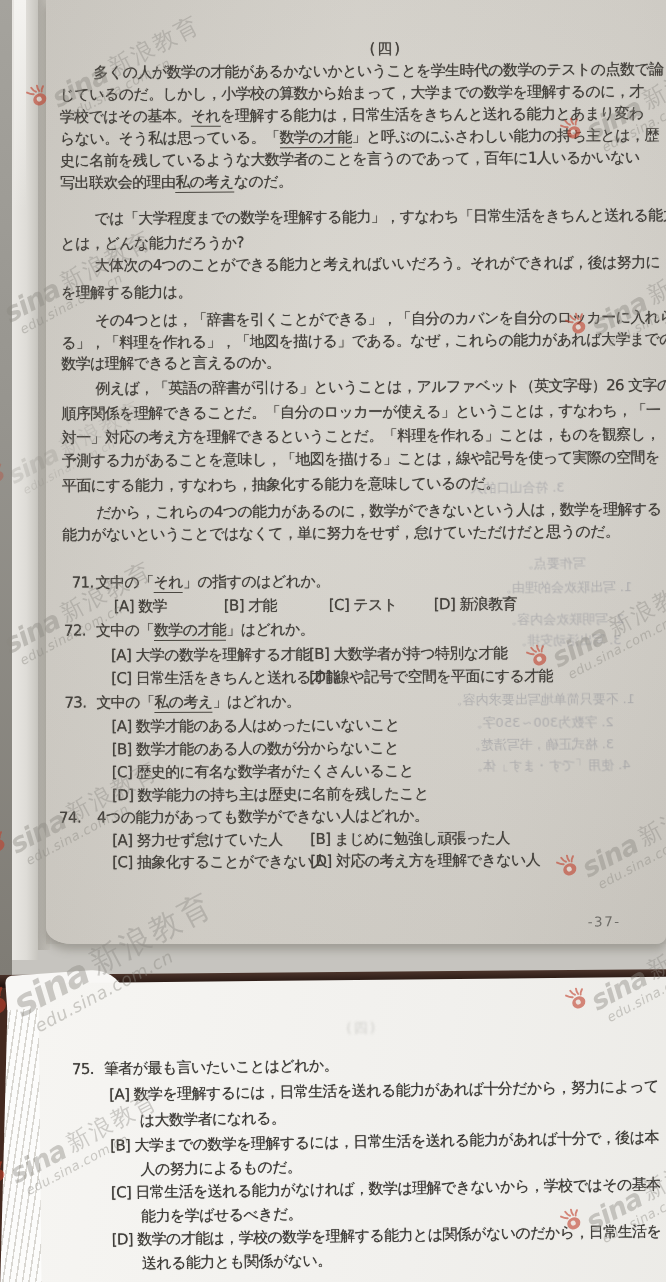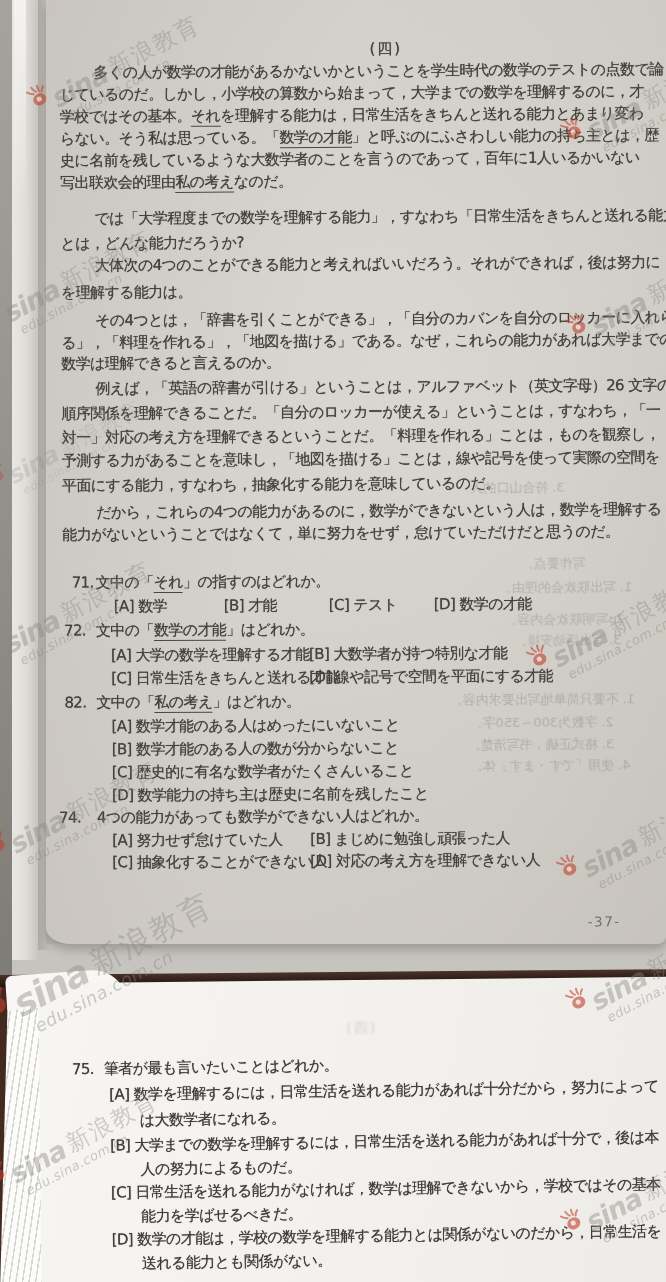--- a/index.html
+++ b/index.html
@@ -100,28 +100,28 @@
         <div class="tx" style="left: 62px; top: 427px;"><span>対一」対応の考え方を理解できるということだ。「料理を作れる」ことは，ものを観察し，</span></div>
         <div class="tx" style="left: 62px; top: 450px;"><span>予測する力があることを意味し，「地図を描ける」ことは，線や記号を使って実際の空間を</span></div>
         <div class="tx" style="left: 62px; top: 475px;"><span>平面にする能力，すなわち，抽象化する能力を意味しているのだ。</span></div>
         <div class="tx" style="left: 96px; top: 502px;"><span>だから，これらの4つの能力があるのに，数学ができないという人は，数学を理解する</span></div>
         <div class="tx" style="left: 62px; top: 524px;"><span>能力がないということではなくて，単に努力をせず，怠けていただけだと思うのだ。</span></div>
         <div class="tx" style="left: 71px; top: 572px;"><span>71.</span></div>
         <div class="tx" style="left: 95px; top: 572px;"><span>文中の「</span><span class="ul">それ</span><span>」の指すのはどれか。</span></div>
         <div class="tx" style="left: 113px; top: 596px;"><span>[A] 数学</span></div>
         <div class="tx" style="left: 223px; top: 596px;"><span>[B] 才能</span></div>
         <div class="tx" style="left: 328px; top: 596px;"><span>[C] テスト</span></div>
-        <div class="tx" style="left: 433px; top: 596px;"><span>[D] 数学の才能</span></div>
+        <div class="tx" style="left: 433px; top: 596px;"><span>[D] 新浪教育</span></div>
         <div class="tx" style="left: 63px; top: 620px;"><span>72.</span></div>
         <div class="tx" style="left: 95px; top: 620px;"><span>文中の「</span><span class="ul">数学の才能</span><span>」はどれか。</span></div>
         <div class="tx" style="left: 110px; top: 645px;"><span>[A] 大学の数学を理解する才能</span></div>
         <div class="tx" style="left: 308px; top: 645px;"><span>[B] 大数学者が持つ特別な才能</span></div>
         <div class="tx" style="left: 110px; top: 668px;"><span>[C] 日常生活をきちんと送れる才能</span></div>
         <div class="tx" style="left: 308px; top: 668px;"><span>[D] 線や記号で空間を平面にする才能</span></div>
-        <div class="tx" style="left: 63px; top: 692px;"><span>82.</span></div>
+        <div class="tx" style="left: 63px; top: 692px;"><span>73.</span></div>
         <div class="tx" style="left: 95px; top: 692px;"><span>文中の「</span><span class="ul">私の考え</span><span>」はどれか。</span></div>
         <div class="tx" style="left: 110px; top: 716px;"><span>[A] 数学才能のある人はめったにいないこと</span></div>
         <div class="tx" style="left: 110px; top: 739px;"><span>[B] 数学才能のある人の数が分からないこと</span></div>
         <div class="tx" style="left: 110px; top: 762px;"><span>[C] 歴史的に有名な数学者がたくさんいること</span></div>
         <div class="tx" style="left: 110px; top: 785px;"><span>[D] 数学能力の持ち主は歴史に名前を残したこと</span></div>
         <div class="tx" style="left: 57px; top: 807px;"><span>74.</span></div>
         <div class="tx" style="left: 95px; top: 807px;"><span>4つの能力があっても数学ができない人はどれか。</span></div>
         <div class="tx" style="left: 110px; top: 830px;"><span>[A] 努力せず怠けていた人</span></div>
         <div class="tx" style="left: 308px; top: 830px;"><span>[B] まじめに勉強し頑張った人</span></div>
         <div class="tx" style="left: 110px; top: 852px;"><span>[C] 抽象化することができない人</span></div>

